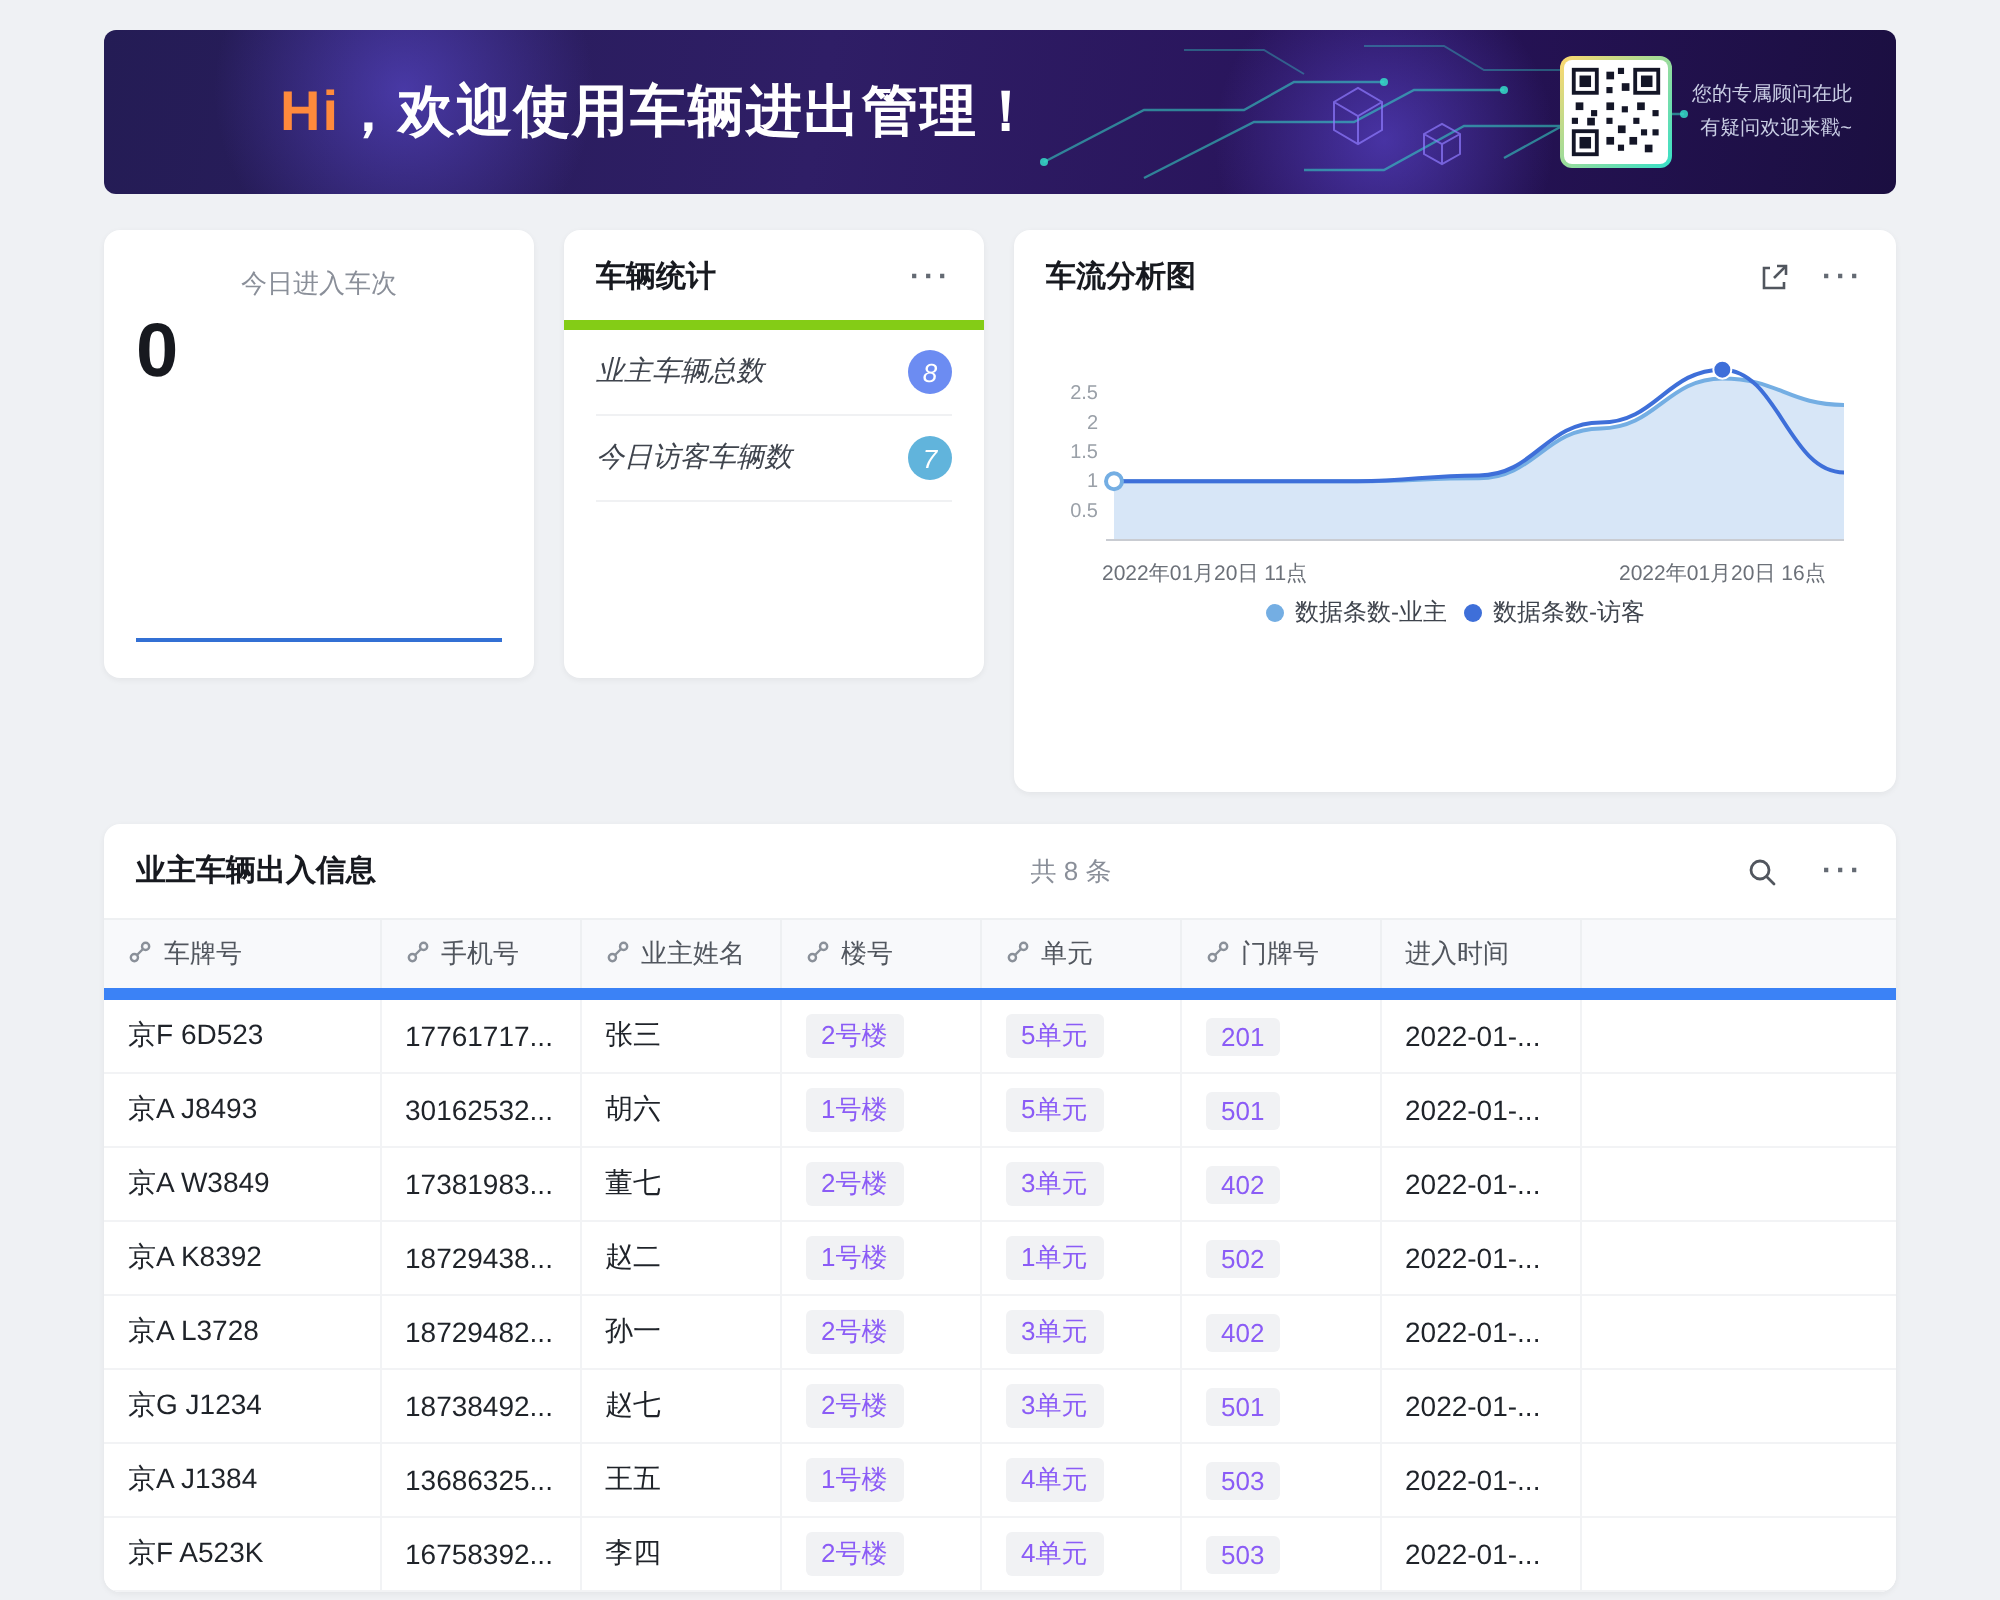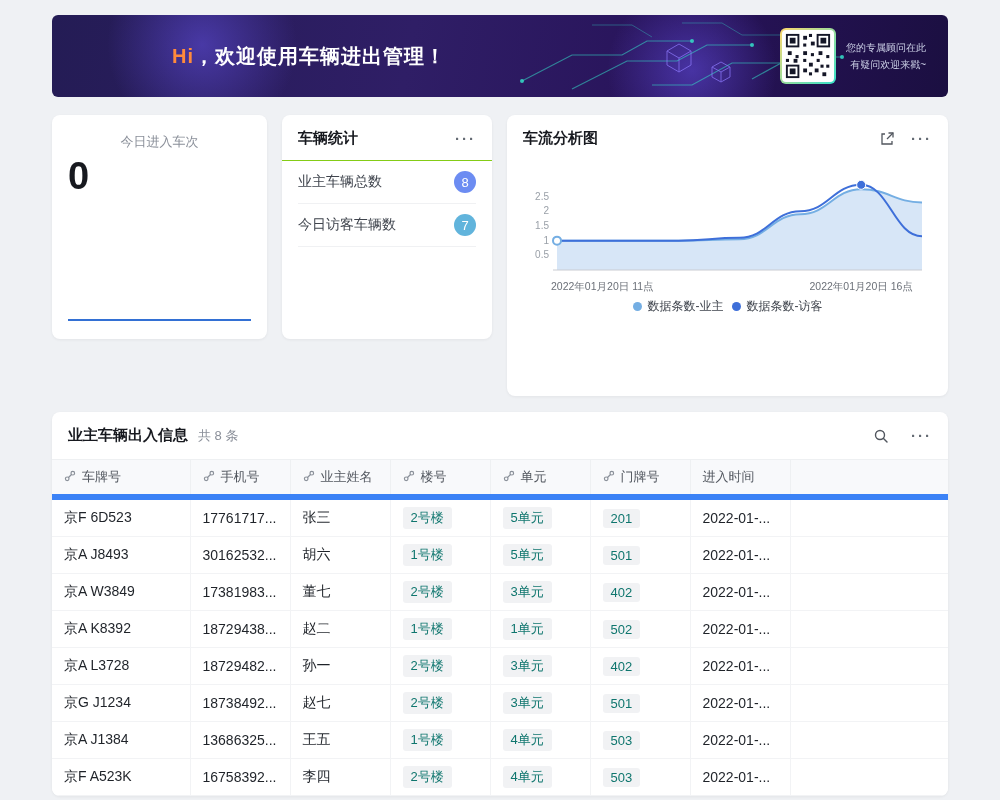--- a/index.html
+++ b/index.html
@@ -11,71 +11,71 @@
   }
   .page { padding:15px 52px 0; }
 
   
   .banner {
     position:relative; height:82px; border-radius:6px; overflow:hidden;
     background:linear-gradient(100deg,#241c55 0%,#2f1e66 40%,#28135a 70%,#1b0f41 100%);
     display:flex; align-items:center;
   }
   .banner-deco { position:absolute; inset:0; width:100%; height:100%; z-index:1; }
-  .banner-title { position:relative; z-index:2; margin-left:120px; font-size:20px; font-weight:bold; color:#fff; letter-spacing:1px; }
+  .banner-title { position:relative; z-index:2; margin-left:88px; font-size:28px; font-weight:bold; color:#fff; letter-spacing:1px; }
   .banner-title .hi { color:#ff8a3c; }
   .banner-right { position:absolute; right:22px; top:50%; transform:translateY(-50%); display:flex; align-items:center; gap:10px; z-index:2;text-align:right; }
   .qr-frame { padding:2px; border-radius:6px; background:linear-gradient(135deg,#ffd86e,#35e0c9); line-height:0; }
   .qr-box { background:#fff; border-radius:4px; padding:2px; line-height:0; }
   .qr-caption { font-size:10px; color:#c9cde4; line-height:1.7; }
 
   
   .cards-row { display:flex; gap:15px; margin-top:18px; }
   .card { background:#fff; border-radius:8px; box-shadow:0 1px 3px rgba(31,35,41,.06); }
 
   .card-today { width:215px; height:224px; padding:18px 16px; position:relative; }
   .muted-label { font-size:13px; color:#8a8f99;text-align:center; }
   .big-number { font-size:38px; font-weight:600; margin-top:4px; color:#17191f; }
   .baseline { position:absolute; left:16px; right:16px; bottom:18px; height:2px; background:#3370d4; }
 
   .card-stats { width:210px; height:224px; }
   .card-header { display:flex; align-items:center; justify-content:space-between; padding:14px 16px 12px; }
-  .card-header.with-line { border-bottom:1px solid #84cc16; }
+  .card-header.with-line { border-bottom:5px solid #84cc16; }
   .card-title { font-size:15px; font-weight:bold; color:#17191f; }
   .more-icon { color:#646a73; font-size:15px; font-weight:bold; letter-spacing:2px; line-height:1; cursor:pointer; }
-  .stat-row { display:flex; align-items:center; justify-content:space-between; margin:0 16px; padding:10px 0; border-bottom:1px solid #f0f1f3; }
+  .stat-row { display:flex; align-items:center; justify-content:space-between; margin:0 16px; padding:10px 0; border-bottom:1px solid #f0f1f3;font-style:italic; }
   .stat-label { font-size:14px; color:#3f444d; }
   .stat-badge { min-width:22px; height:22px; border-radius:50%; color:#fff; font-size:13px; display:flex; align-items:center; justify-content:center; }
 
   .card-flow { width:441px; height:281px; }
   .header-icons { display:flex; align-items:center; gap:16px; }
   .flow-chart { width:409px; height:132px; margin:4px 0 0 16px; display:block; }
   .legend { display:flex; justify-content:center; gap:8px; font-size:12px; color:#3f444d; margin-top:2px; }
   .legend-item { display:flex; align-items:center; }
   .legend-dot { width:9px; height:9px; border-radius:50%; display:inline-block; margin-right:6px; }
 
   
   .table-card { margin-top:16px; width:896px; overflow:hidden; }
   .table-title-row { display:flex; align-items:center; padding:14px 16px; }
-  .count { font-size:13px; color:#8a8f99; margin-left:10px; flex:1; }
+  .count { font-size:13px; color:#8a8f99; margin-left:10px; flex:1;text-align:center; }
   .table-icons { display:flex; align-items:center; gap:22px; }
   table { width:100%; border-collapse:collapse; table-layout:fixed; }
   thead th {
     background:#f8f9fb; font-weight:normal; font-size:13px; color:#51565e;
     text-align:left; padding:8px 12px; white-space:nowrap; overflow:hidden;
     border-top:1px solid #eef0f2; border-bottom:6px solid #3b82f6; border-right:1px solid #eef0f2;
   }
   thead th:last-child { border-right:none; }
   tbody td {
     font-size:14px; color:#1f2329; padding:7px 12px; white-space:nowrap; overflow:hidden;
     border-bottom:1px solid #f2f3f5; border-right:1px solid #f2f3f5; background:#fff;
   }
   tbody td:last-child { border-right:none; }
   .col-icon { margin-right:6px; vertical-align:-1px; }
-  .tag { display:inline-block; background:#f1f2f4; border-radius:3px; padding:2px 8px; font-size:13px; color:#0f766e; }
+  .tag { display:inline-block; background:#f1f2f4; border-radius:3px; padding:2px 8px; font-size:13px; color:#8b5cf6; }
 
   
   .visitor-card { margin-top:16px; width:896px; height:120px; padding:22px 16px; }
 </style>
 </head>
 <body>
 
 <div class="page">
 
   <div class="banner">

